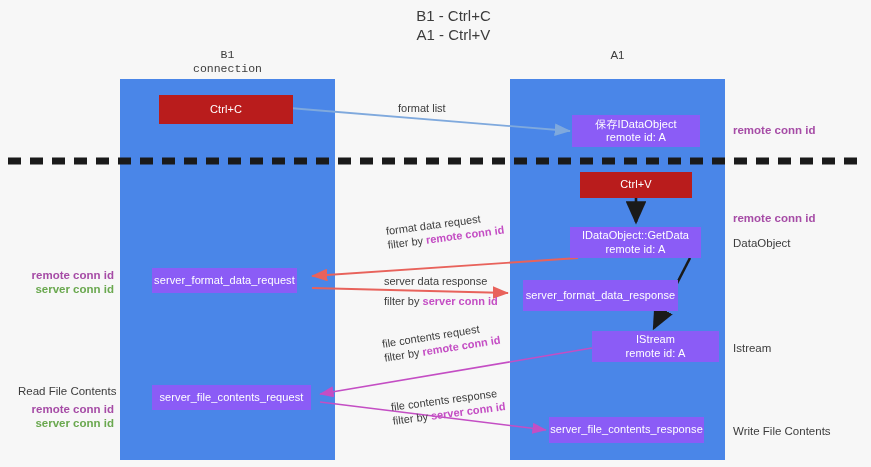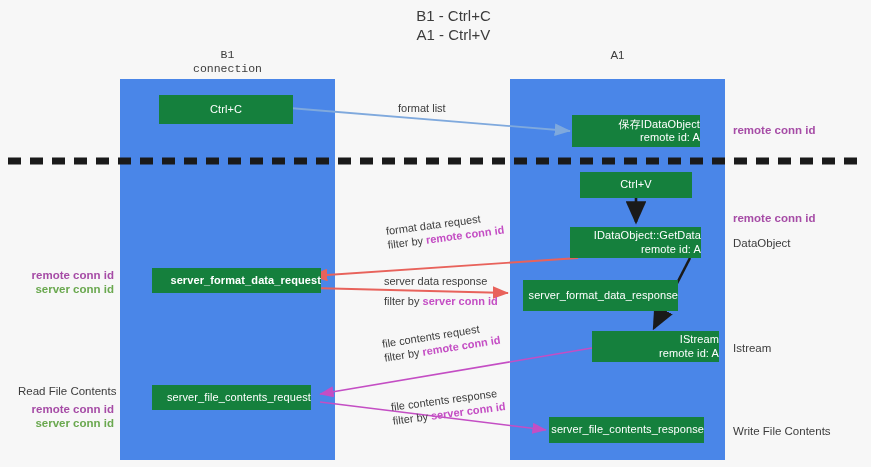--- a/index.html
+++ b/index.html
@@ -47,23 +47,23 @@
     display: flex;
     flex-direction: column;
     align-items: center;
     justify-content: center;
     text-align: center;
     color: #ffffff;
     font-size: 11px;
     line-height: 13.5px;
     letter-spacing: .1px;
   }
-  .node.green { background: #15803d; }
+  .node.green { background: #b91c1c; }
   .node.orange { background: #fbb košer; }
-  .node.orange { background: #15803d; align-items: flex-end; }
+  .node.orange { background: #8b5cf6; }
 
   
   .side-label {
     font-size: 11.5px;
     line-height: 14px;
     color: #3c3c3c;
     white-space: nowrap;
   }
   .conn-purple { color: #a64ca6; font-weight: bold; }
   .conn-green  { color: #6aa84f; font-weight: bold; }
@@ -144,21 +144,21 @@
 
 <div class="abs node green" style="left:580px; top:172px; width:112px; height:26px;">
   <div>Ctrl+V</div>
 </div>
 
 <div class="abs node orange" style="left:570px; top:227px; width:131px; height:31px;">
   <div>IDataObject::GetData</div>
   <div>remote id: A</div>
 </div>
 
-<div class="abs node orange" style="left:152px; top:268px; width:169px; height:25px;font-weight:bold;">
+<div class="abs node orange" style="left:152px; top:268px; width:145px; height:25px;">
   <div>server_format_data_request</div>
 </div>
 
 <div class="abs node orange" style="left:514px; top:280px; width:155px; height:31px;margin-left:9px;">
   <div>server_format_data_response</div>
 </div>
 
 <div class="abs node orange" style="left:592px; top:331px; width:127px; height:31px;">
   <div>IStream</div>
   <div>remote id: A</div>

